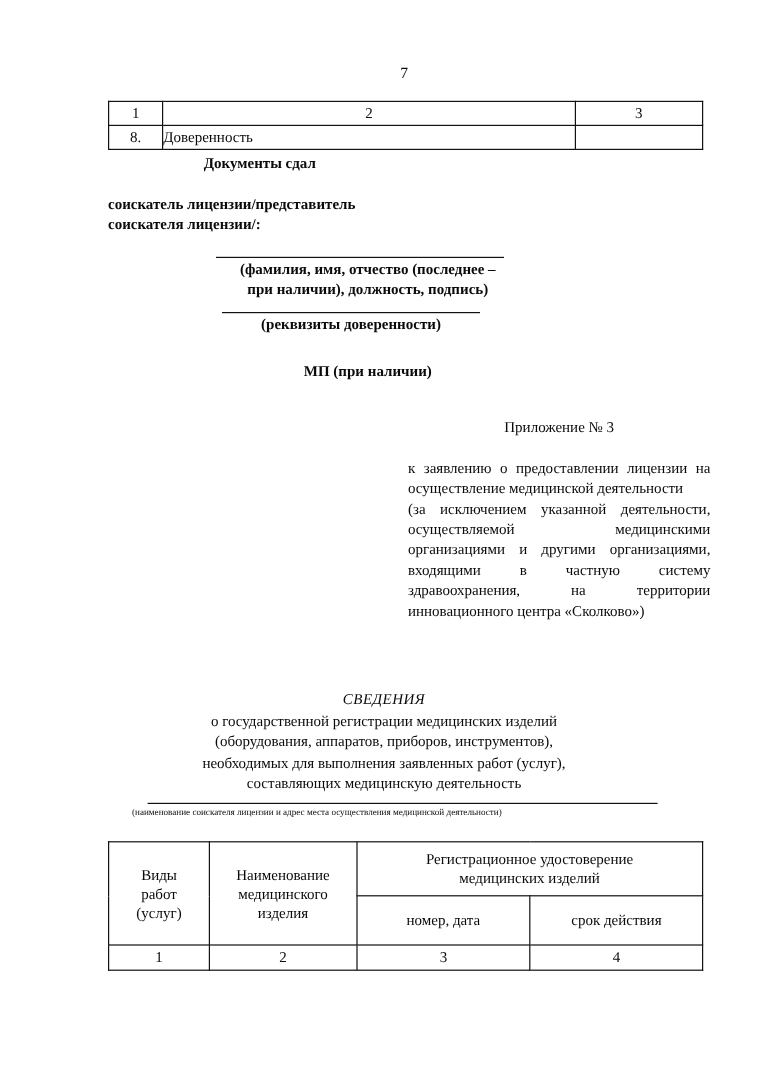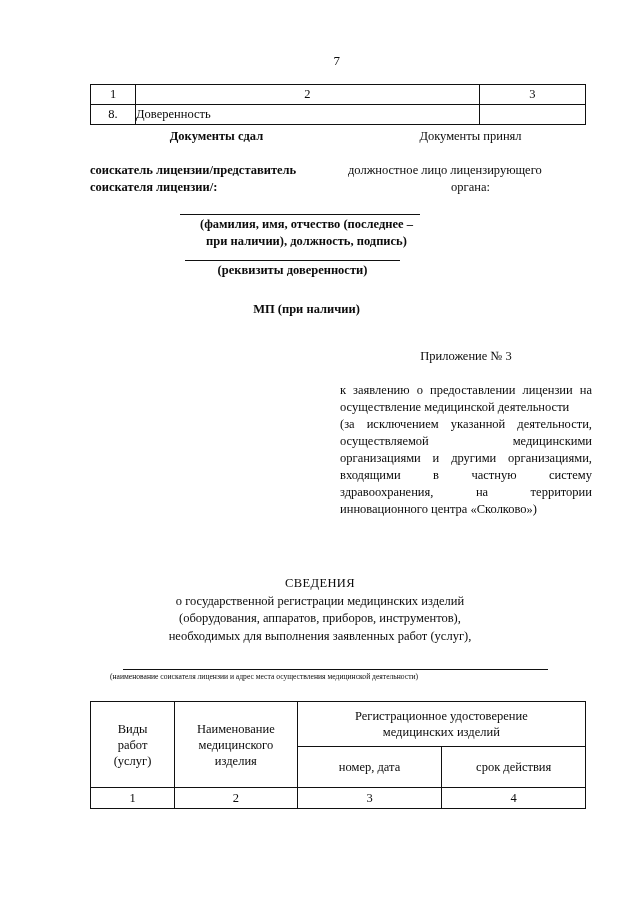--- a/index.html
+++ b/index.html
@@ -135,20 +135,21 @@
     left: 70px;
     top: 575px;
     width: 500px;
     text-align: center;
     font-size: 12.5px;
     line-height: 17.5px;
   }
   .heading .h-main {
     display: block;
     letter-spacing: 0.4px;
+    font-style: italic;
   }
 
   .name-rule {
     position: absolute;
     left: 123px;
     top: 669px;
     width: 425px;
     border-bottom: 1.2px solid #111111;
     height: 0;
   }
@@ -226,41 +227,36 @@
         <span>(фамилия, имя, отчество (последнее –</span><br>
         <span>при наличии), должность, подпись)</span>
       </div>
 
       <div class="rule rule-left-2"></div>
       <div class="cap cap-left-2">(реквизиты доверенности)</div>
 
       <div class="cap cap-left-mp">МП (при наличии)</div>
     </div>
 
-    <div class="sig-col sig-col-right">
-      <div class="sig-title">Документы принял</div>
-      <div class="sig-role">должностное лицо лицензирующего</div>
-      <div class="sig-role" style="text-align:center;">органа:</div>
-
-    </div>
   </div>
 
   <div class="appendix">
     <div class="appendix-title">Приложение № 3</div>
     <div class="appendix-body">
       <p>к заявлению о предоставлении лицензии на осуществление медицинской деятельности</p>
       <p class="last-line">(за исключением указанной деятельности, осуществляемой медицинскими организациями и другими организациями, входящими в частную систему здравоохранения, на территории инновационного центра «Сколково»)</p>
     </div>
   </div>
 
   <div class="heading">
     <span class="h-main">СВЕДЕНИЯ</span>
     <span>о государственной регистрации медицинских изделий</span><br>
     <span>(оборудования, аппаратов, приборов, инструментов),</span><br>
     <span>необходимых для выполнения заявленных работ (услуг),</span><br>
+    <span>составляющих медицинскую деятельность</span>
   </div>
 
   <div class="name-rule"></div>
   <div class="name-cap">(наименование соискателя лицензии и адрес места осуществления медицинской деятельности)</div>
 
   <table class="doc-table bottom-table">
     <colgroup>
       <col class="b1">
         <col class="b2">
         <col class="b3">

